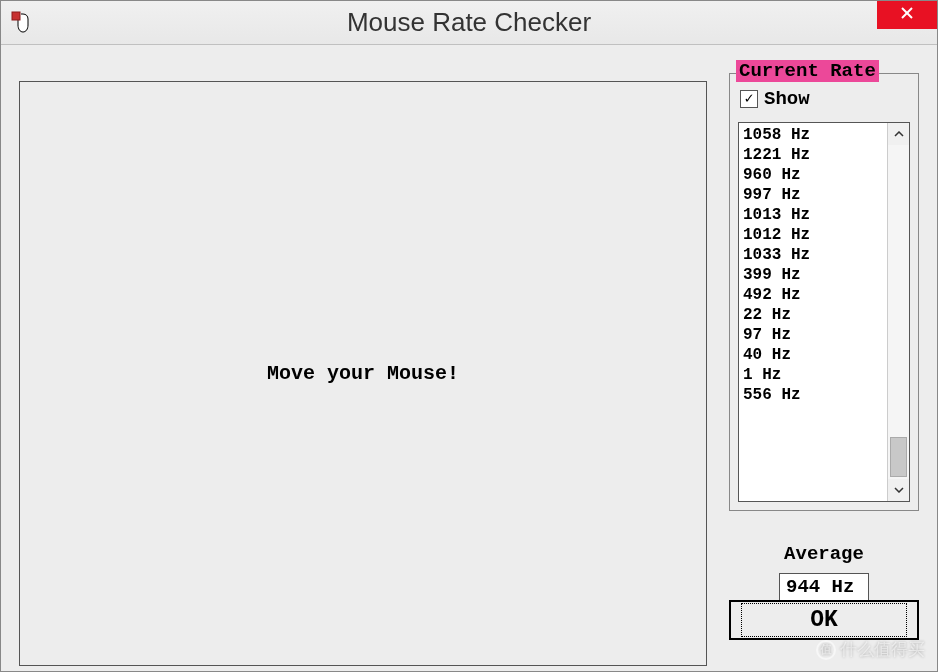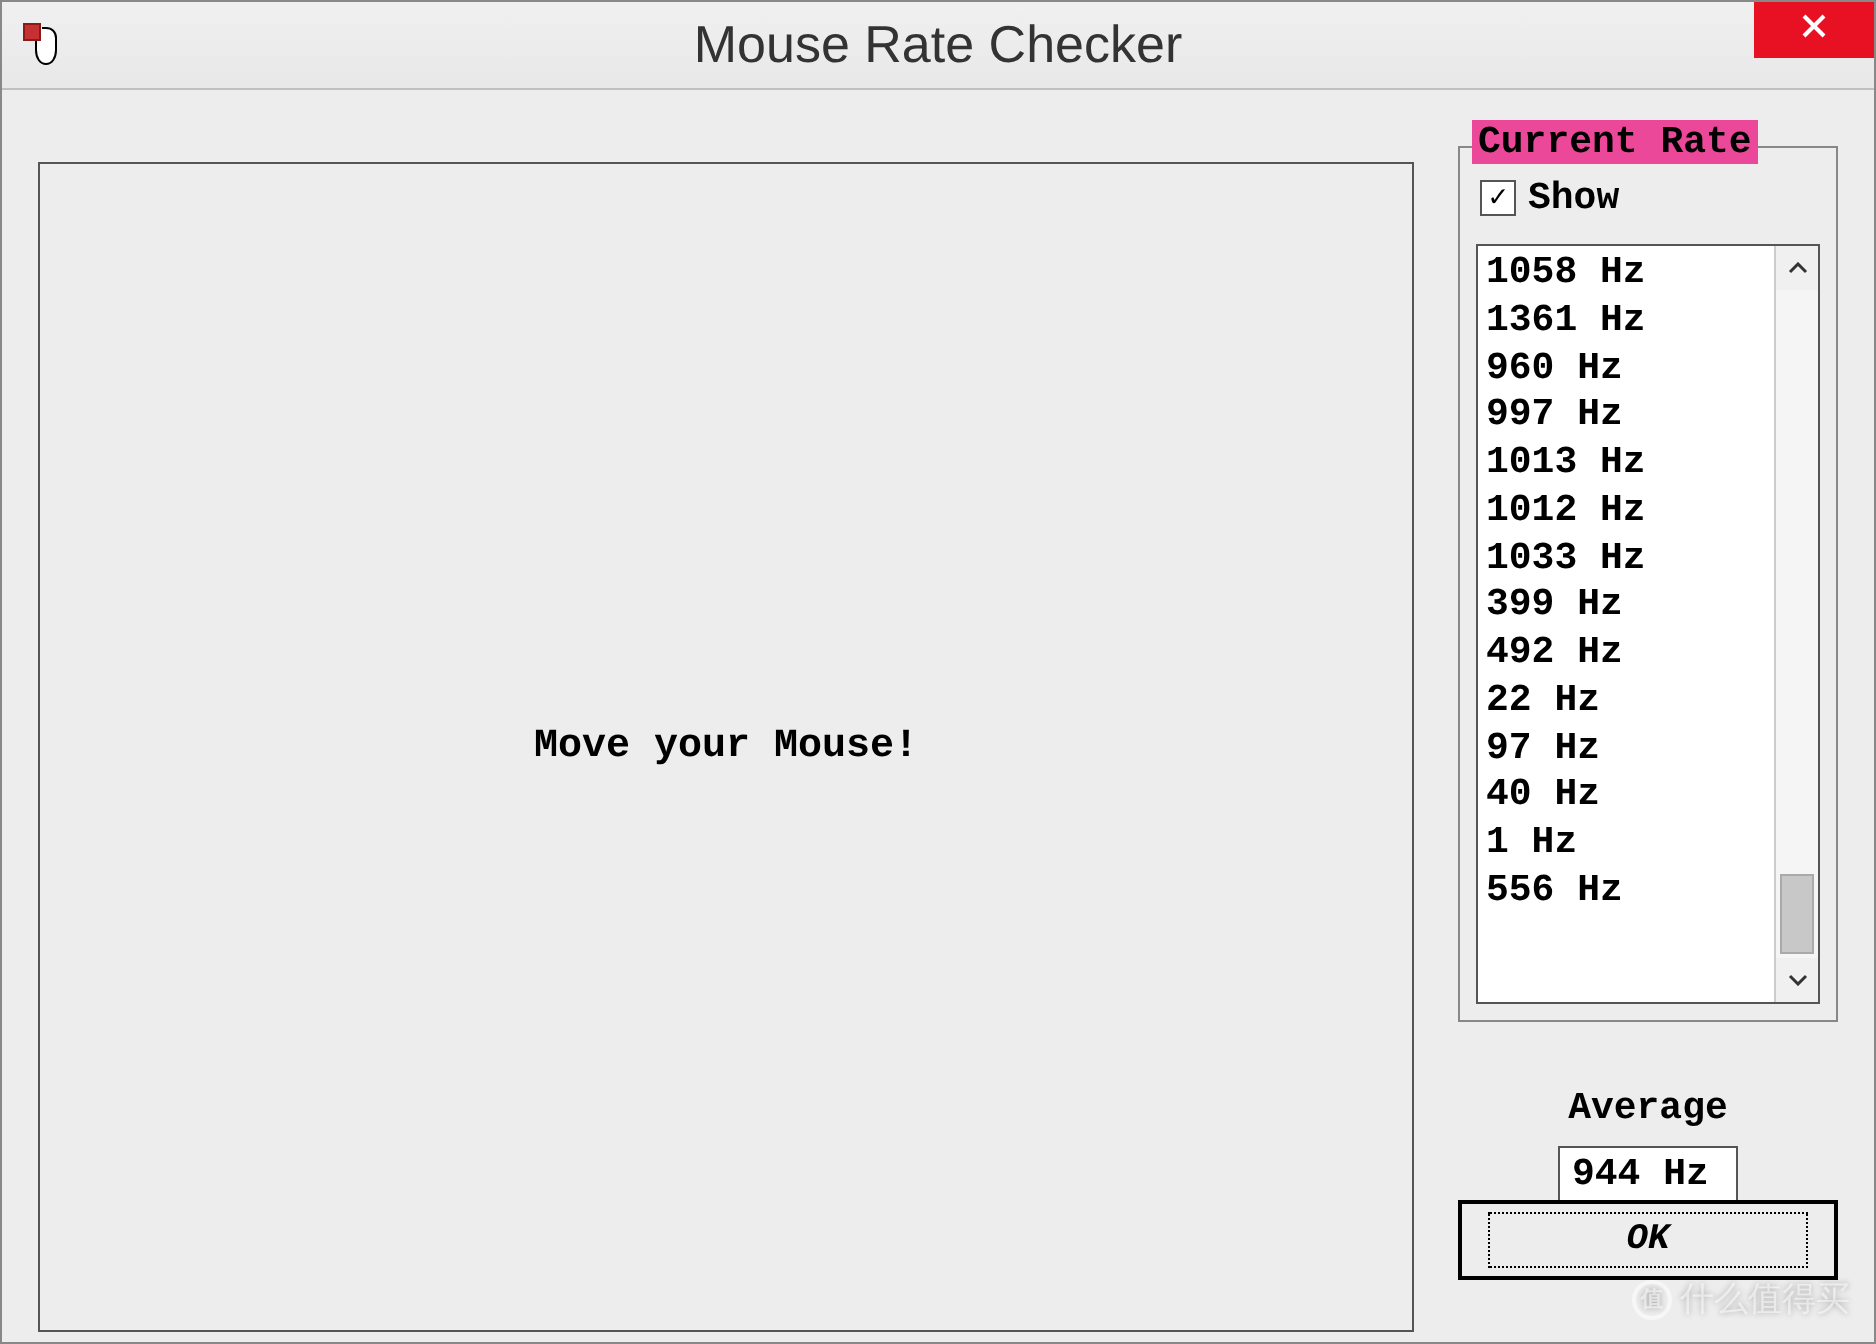--- a/index.html
+++ b/index.html
@@ -144,21 +144,21 @@
       background: #fff;
       display: flex;
     }
     .list-items {
       flex: 1;
       overflow: hidden;
       padding: 2px 4px;
     }
     .list-item {
       font-family: "Courier New", monospace;
-      font-size: 19px;
+      font-size: 16px;
       font-weight: bold;
       color: #000;
       white-space: nowrap;
       line-height: 1.25;
     }
     .scrollbar {
       width: 22px;
       background: #e8e8e8;
       border-left: 1px solid #ccc;
       position: relative;
@@ -225,23 +225,22 @@
       background: #ededed;
       display: flex;
       align-items: center;
       justify-content: center;
       cursor: pointer;
     }
     .ok-btn-inner {
       border: 1px dotted #000;
       padding: 3px 68px;
       font-family: "Courier New", monospace;
-      font-size: 18px;
-      font-weight: bold;
-      font-style: italic;
+      font-size: 23px;
+      font-weight: bold;
     }
     .watermark {
       position: absolute;
       right: 12px;
       bottom: 10px;
       font-family: sans-serif;
       font-size: 17px;
       color: rgba(255,255,255,0.55);
       text-shadow: 0 0 3px rgba(0,0,0,0.3);
       pointer-events: none;
@@ -291,21 +290,21 @@
 
     <div class="groupbox">
       <div class="groupbox-title">Current Rate</div>
       <div class="show-row">
         <div class="checkbox">✓</div>
         <div class="show-label">Show</div>
       </div>
       <div class="listbox">
         <div class="list-items">
           <div class="list-item">1058 Hz</div>
-          <div class="list-item">1361 Hz</div>
+          <div class="list-item">1221 Hz</div>
           <div class="list-item">960 Hz</div>
           <div class="list-item">997 Hz</div>
           <div class="list-item">1013 Hz</div>
           <div class="list-item">1012 Hz</div>
           <div class="list-item">1033 Hz</div>
           <div class="list-item">399 Hz</div>
           <div class="list-item">492 Hz</div>
           <div class="list-item">22 Hz</div>
           <div class="list-item">97 Hz</div>
           <div class="list-item">40 Hz</div>

